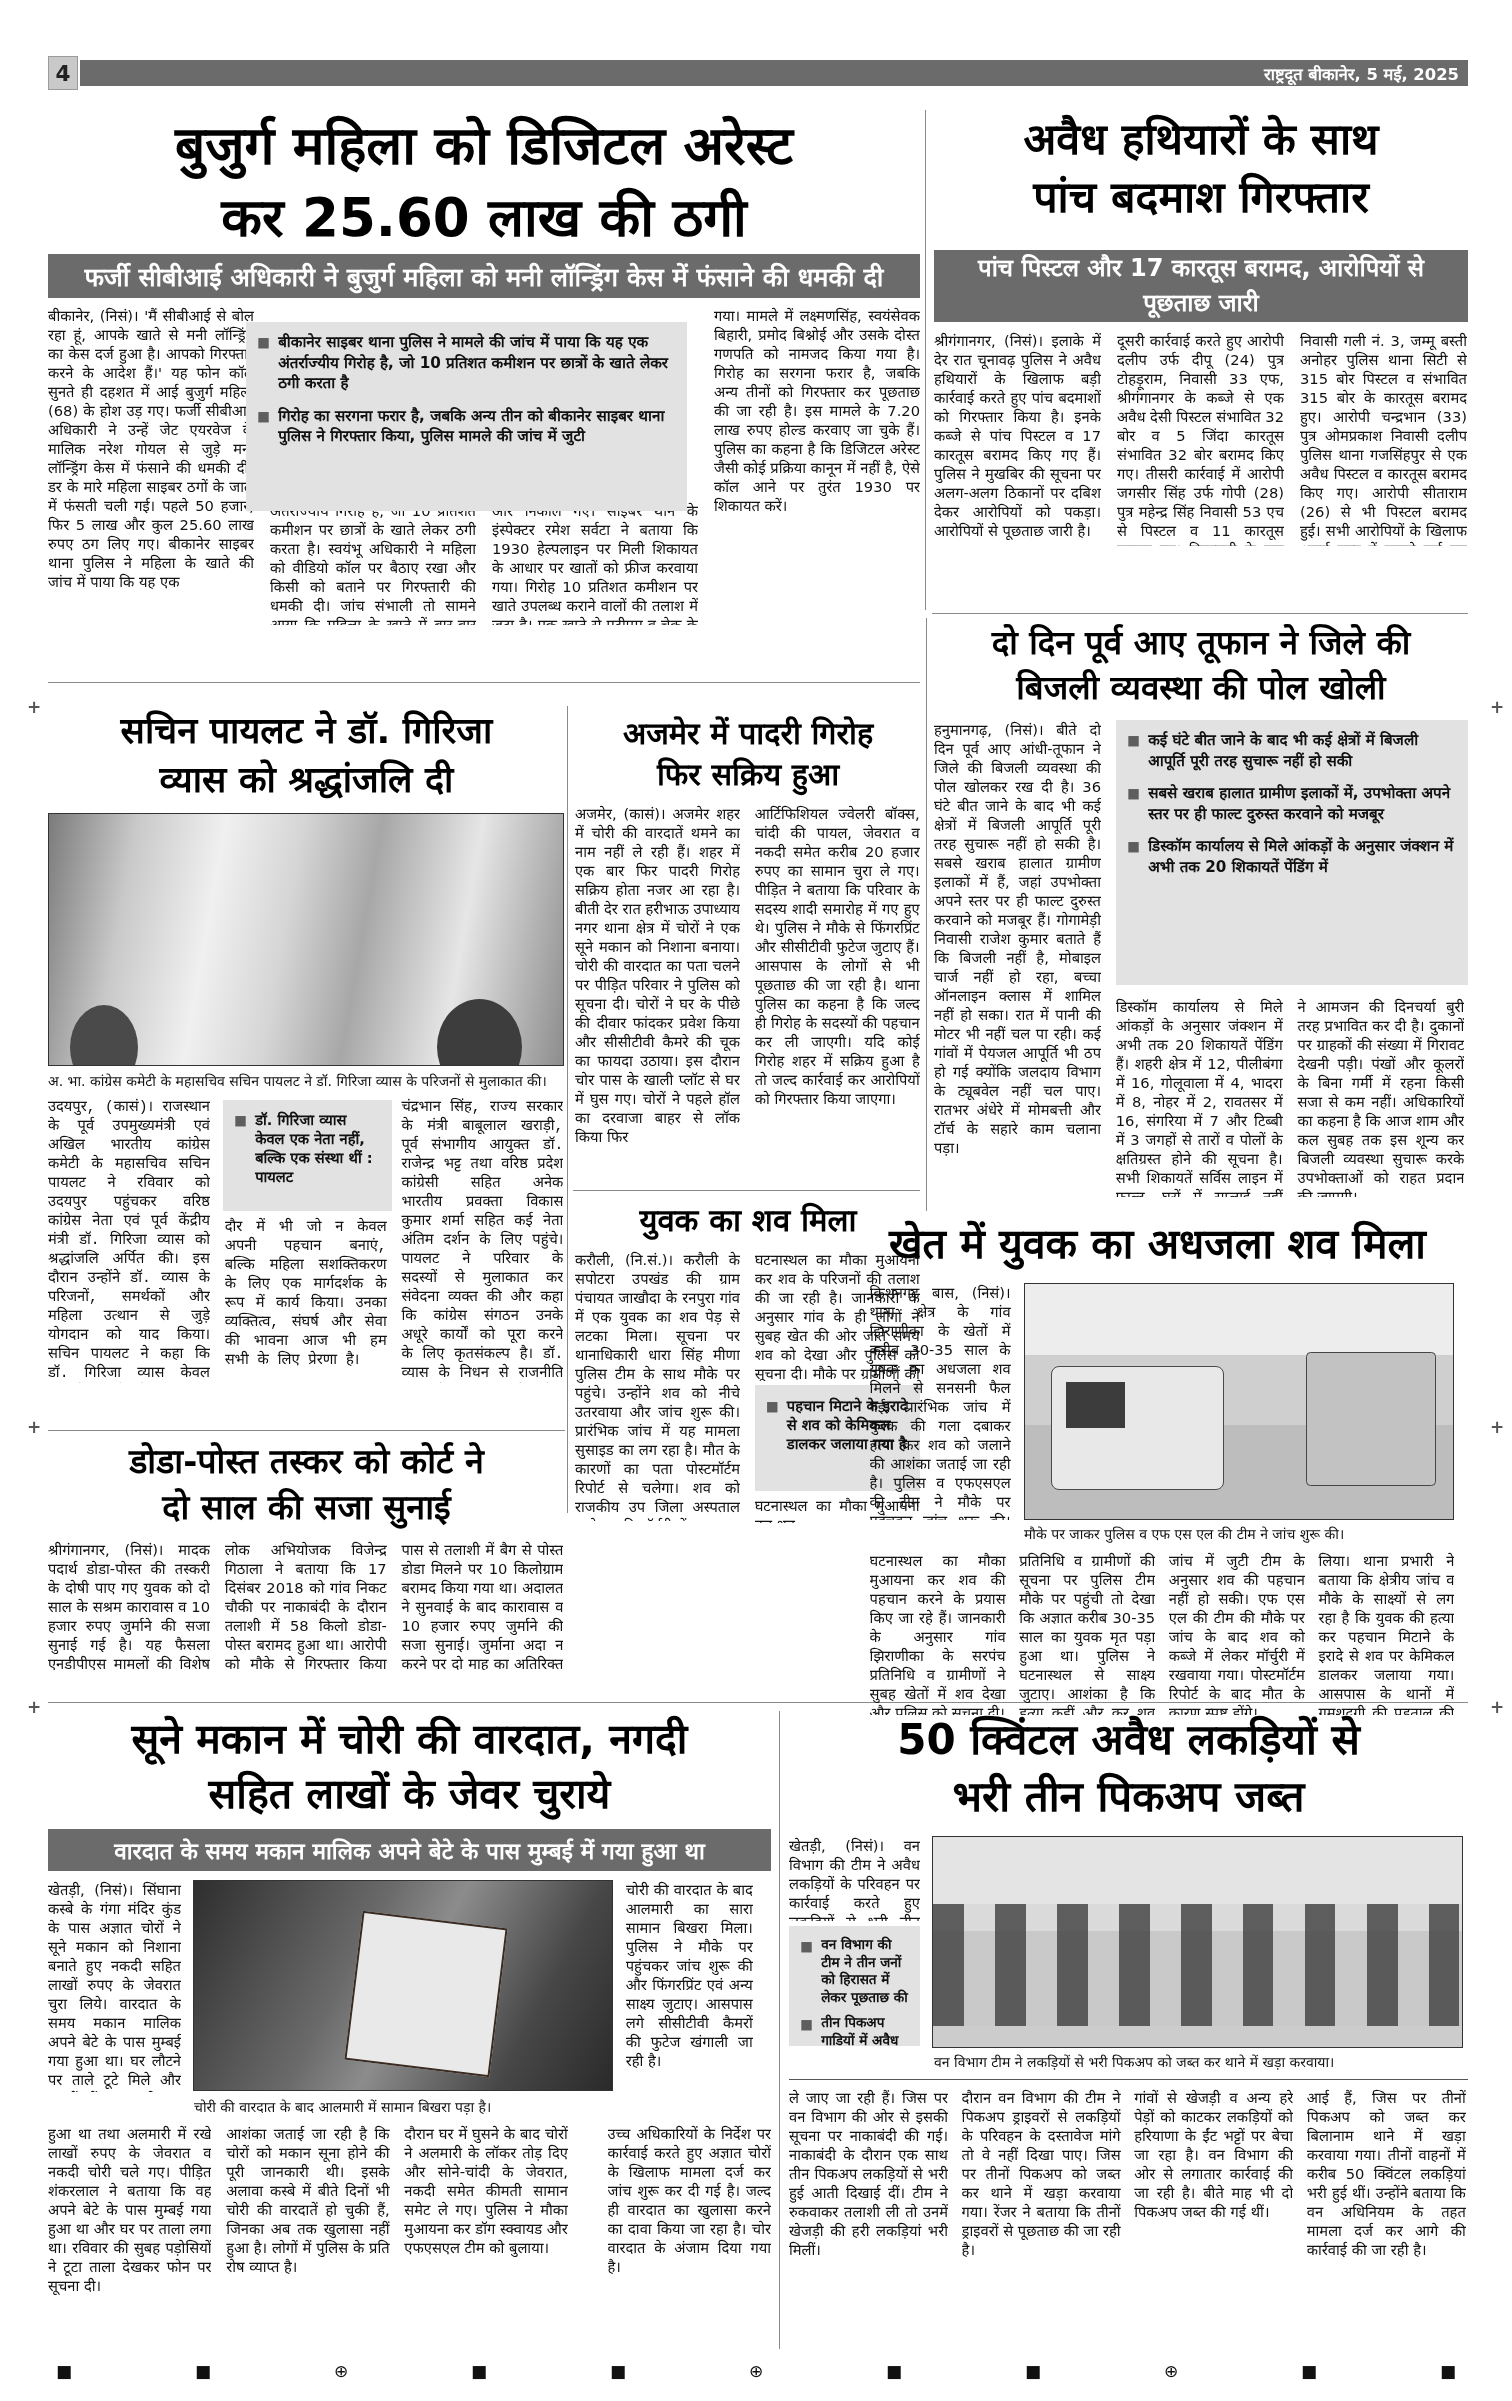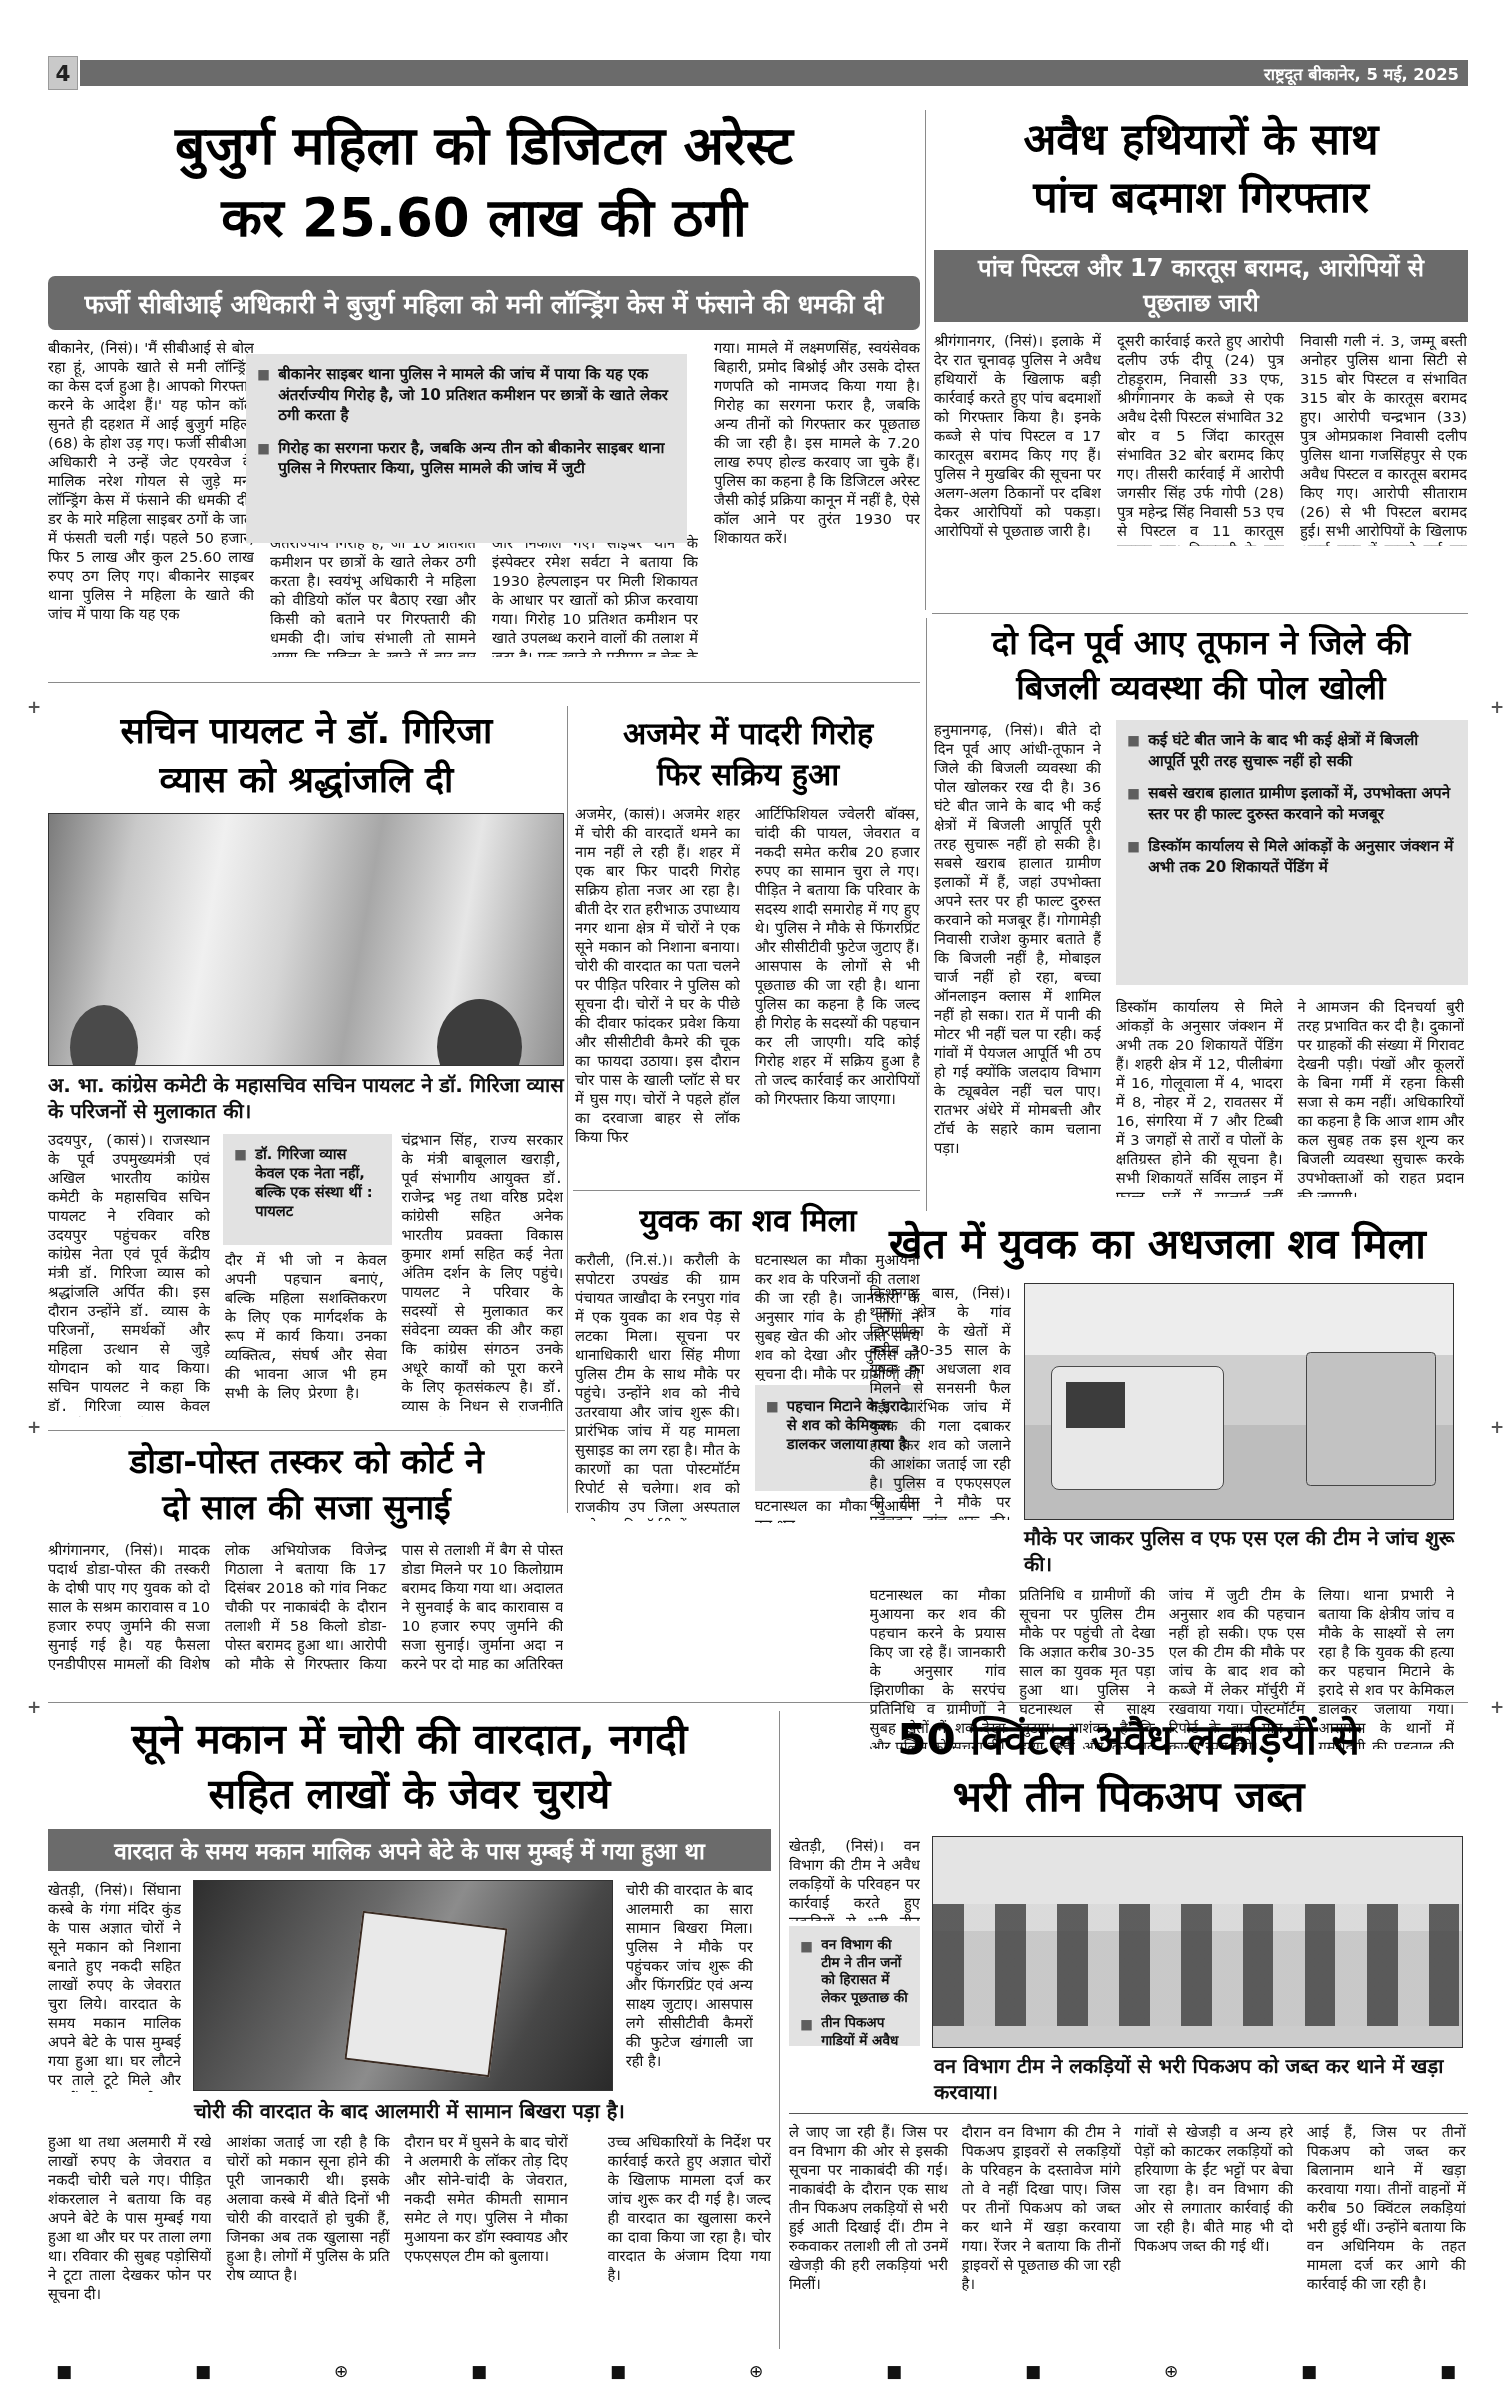--- a/index.html
+++ b/index.html
@@ -14,21 +14,21 @@
   .mast-edition{position:absolute;right:9px;color:#fff;font-weight:bold;font-size:16.4px;}
   
   .hl{font-weight:bold;text-align:center;color:#000;line-height:1.35;margin:0;}
   .bar{background:#6b6b6b;color:#fff;font-weight:bold;text-align:center;
        display:flex;align-items:center;justify-content:center;}
   .cols{display:flex;}
   .col{font-size:14.7px;line-height:19px;text-align:justify;overflow:hidden;}
   .box{background:#e2e2e2;padding:10.2px 11.3px;overflow:hidden;}
   .bitem{display:flex;font-size:15.2px;line-height:20.3px;font-weight:bold;margin-bottom:12.4px;text-align:left;}
   .sq{color:#5e5e5e;margin-right:8px;font-size:13.6px;line-height:20.3px;}
-  .caption{font-weight:bold;font-size:20px;line-height:1.3;}
+  .caption{font-weight:normal;font-size:14px;line-height:1.3;}
   .vline{background:#8a8a8a;width:1.1px;}
   .hline{background:#8a8a8a;height:1.1px;}
   .photo{position:relative;border:1.1px solid #333;overflow:hidden;}
   #photo-pilot{background:linear-gradient(100deg,#7b7b7b 0%,#c9c9c9 16%,#f0f0f0 32%,#d5d5d5 46%,#a7a7a7 60%,#e6e6e6 78%,#8d8d8d 100%);}
   #photo-pilot .head1{position:absolute;left:4%;bottom:-10%;width:68px;height:85px;border-radius:50%;background:#4a4a4a;}
   #photo-pilot .head2{position:absolute;right:8%;bottom:-12%;width:85px;height:96px;border-radius:50%;background:#3d3d3d;}
   #photo-khet{background:linear-gradient(#ededed 0 30%,#cfcfcf 30% 60%,#bdbdbd 60% 100%);}
   #photo-khet .veh1{position:absolute;left:6%;bottom:12%;width:40%;height:52%;background:#e8e8e8;border:1.7px solid #4a4a4a;border-radius:8px;}
   #photo-khet .veh1 b{position:absolute;left:8%;top:12%;width:35%;height:38%;background:#3c3c3c;}
   #photo-khet .veh2{position:absolute;right:4%;bottom:14%;width:30%;height:56%;background:#c2c2c2;border:1.7px solid #454545;border-radius:4.5px;}
@@ -64,21 +64,21 @@
   <div class="abs crop" style="left:27px;top:697px;">+</div>
   <div class="abs crop" style="left:1490px;top:697px;">+</div>
   <div class="abs crop" style="left:27px;top:1417px;">+</div>
   <div class="abs crop" style="left:1490px;top:1417px;">+</div>
   <div class="abs crop" style="left:27px;top:1697px;">+</div>
   <div class="abs crop" style="left:1490px;top:1697px;">+</div>
 
   <div class="abs" style="left:48px;top:110px;width:872px;">
     <h1 class="hl" style="font-size:53px;white-space:nowrap;">बुजुर्ग महिला को डिजिटल अरेस्ट</h1>
     <h1 class="hl" style="font-size:53px;white-space:nowrap;">कर 25.60 लाख की ठगी</h1>
-    <div class="bar" style="height:54px;font-size:25.4px;margin-top:23px;border-radius:7px;">फर्जी सीबीआई अधिकारी ने बुजुर्ग महिला को मनी लॉन्ड्रिंग केस में फंसाने की धमकी दी</div>
+    <div class="bar" style="height:44px;font-size:25.4px;margin-top:1px;">फर्जी सीबीआई अधिकारी ने बुजुर्ग महिला को मनी लॉन्ड्रिंग केस में फंसाने की धमकी दी</div>
     <div style="position:relative;height:319px;margin-top:8px;">
       <div class="box" style="position:absolute;left:198px;top:16px;width:418px;height:169px;">
         <div class="bitem">
           <span class="sq">■</span>
           <span>बीकानेर साइबर थाना पुलिस ने मामले की जांच में पाया कि यह एक अंतर्राज्यीय गिरोह है, जो 10 प्रतिशत कमीशन पर छात्रों के खाते लेकर ठगी करता है</span>
         </div>
         <div class="bitem">
           <span class="sq">■</span>
           <span>गिरोह का सरगना फरार है, जबकि अन्य तीन को बीकानेर साइबर थाना पुलिस ने गिरफ्तार किया, पुलिस मामले की जांच में जुटी</span>
         </div>

